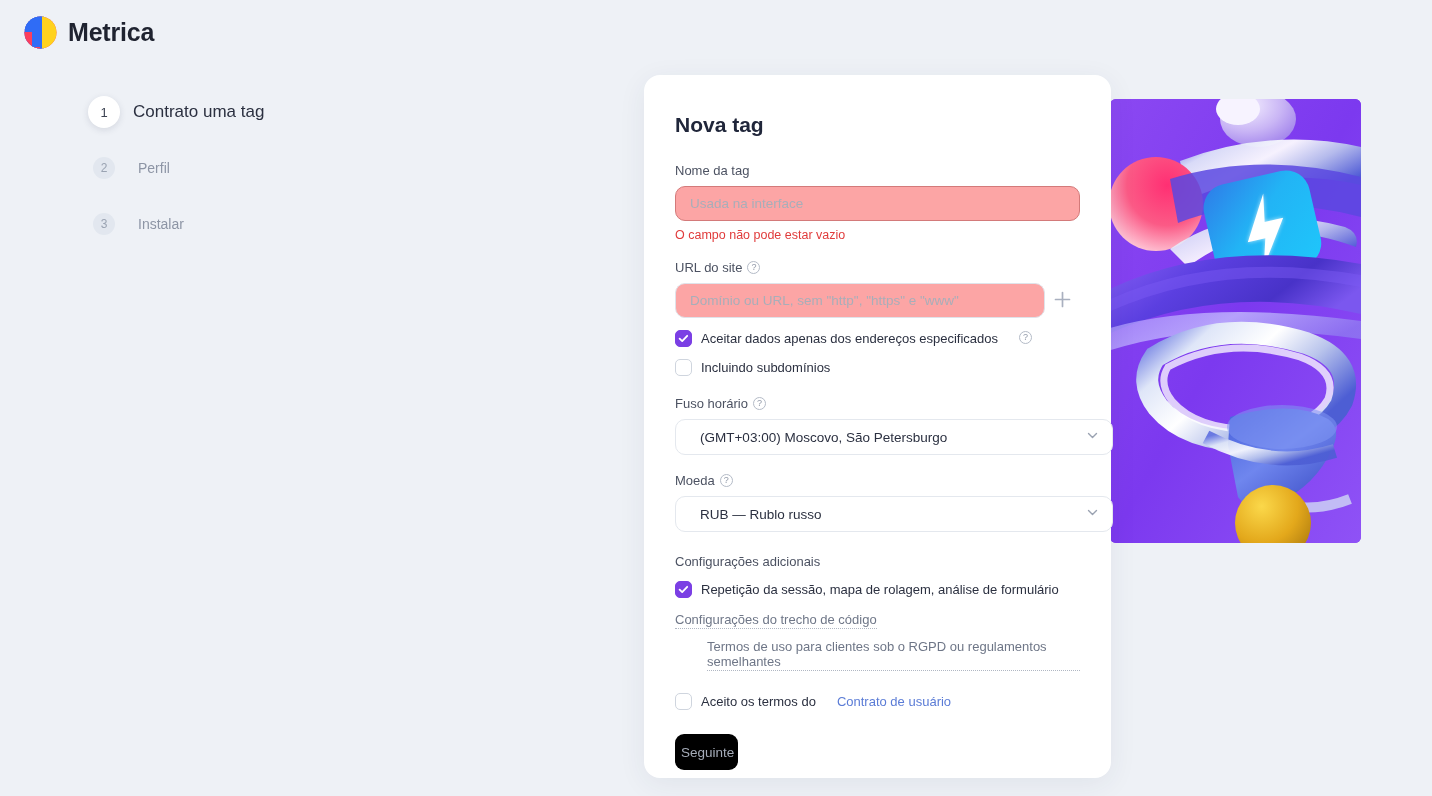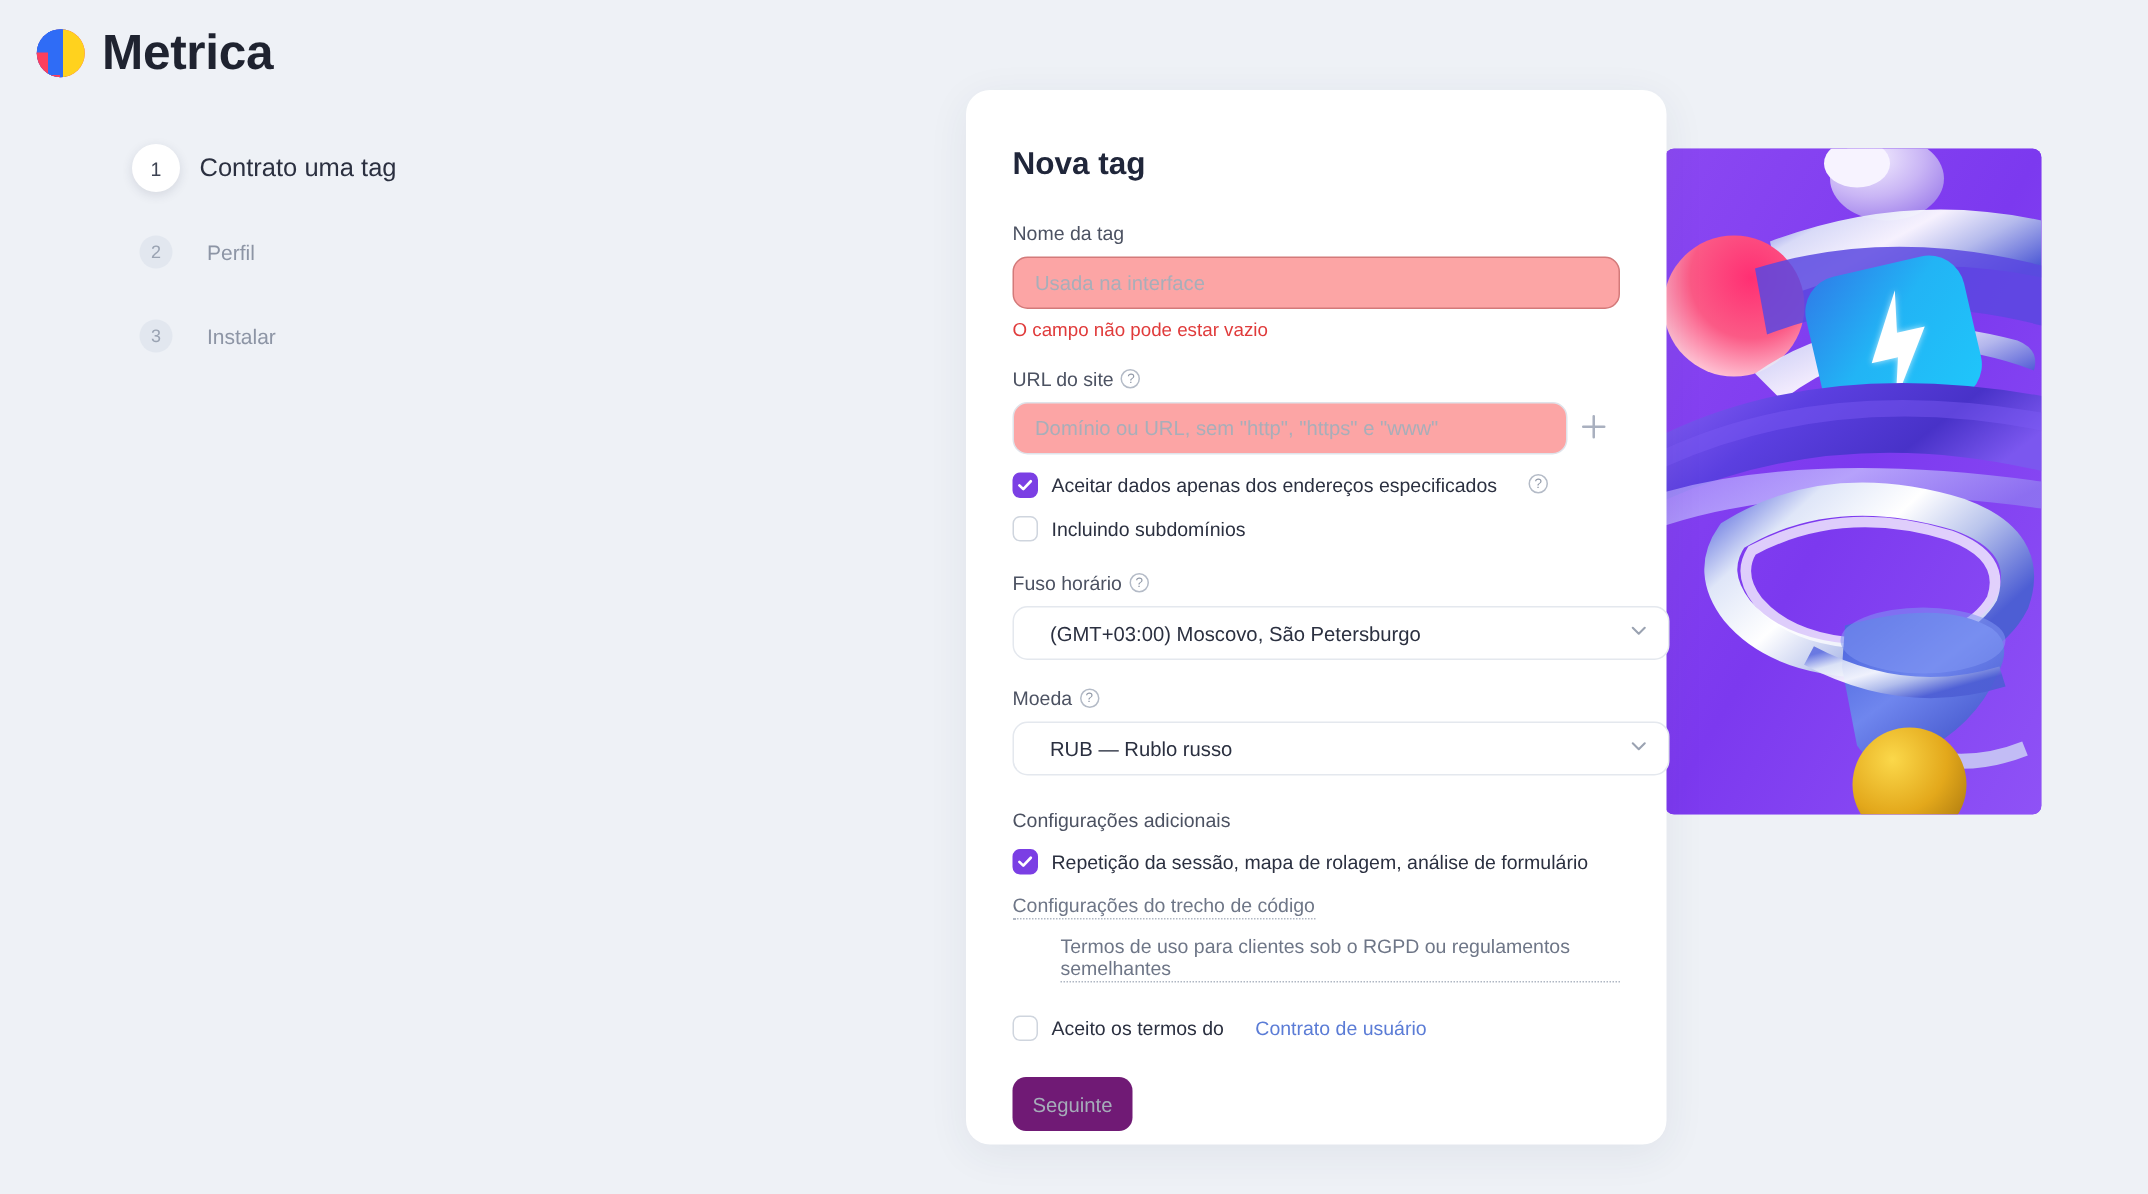--- a/index.html
+++ b/index.html
@@ -12,21 +12,21 @@
   }
   .page { position: relative; width: 1432px; height: 796px; background: #eef1f6; }
 
   
   .brand {
     position: absolute; left: 24px; top: 16px;
     display: flex; align-items: center; gap: 11px;
   }
   .logo-mark { width: 33px; height: 33px; position: relative; }
   .brand-name {
-    font-size: 33px; font-weight: bold; color: #1f2330; letter-spacing: -0.2px;
+    font-size: 25px; font-weight: bold; color: #1f2330; letter-spacing: -0.2px;
   }
 
   
   .steps { position: absolute; left: 88px; top: 92px; width: 420px; }
   .step { display: flex; align-items: center; height: 40px; margin-bottom: 16px; }
   .step-badge {
     width: 22px; height: 22px; border-radius: 50%;
     background: #e2e7ef; color: #9aa3b2;
     font-size: 12px; display: flex; align-items: center; justify-content: center;
     margin-left: 5px; margin-right: 5px; flex: 0 0 auto;
@@ -43,21 +43,21 @@
   .hero-art {
     position: absolute; left: 1110px; top: 99px;
     width: 251px; height: 444px; border-radius: 6px;
     overflow: hidden;
     background: linear-gradient(160deg,#8a45f0 0%, #7c3af0 45%, #8b4cf5 100%);
   }
   .hero-art svg { display: block; width: 251px; height: 444px; }
 
   
   .card {
-    position: absolute; left: 644px; top: 60px;
+    position: absolute; left: 644px; top: 75px;
     width: 467px; height: 703px;
     background: #ffffff; border-radius: 16px;
     box-shadow: 0 6px 28px rgba(40,55,90,0.07);
     padding: 30px 31px 0 31px;
   }
   .card-title { font-size: 21px; font-weight: bold; color: #20263a; margin: 8px 0 26px 0; }
 
   .field-label {
     font-size: 13px; color: #4c5262; margin-bottom: 8px;
     display: flex; align-items: center; gap: 5px;
@@ -110,22 +110,22 @@
   .section-head { font-size: 13px; color: #4c5262; }
 
   .dotted-link {
     display: inline-block; font-size: 13px; color: #6e7687;
     border-bottom: 1px dotted #b0b7c3; cursor: pointer; text-decoration: none;
     padding-bottom: 1px;
   }
   .inline-link { color: #5b7cd6; text-decoration: none; cursor: pointer; }
 
   .next-btn {
-    width: 80px; height: 36px; border-radius: 9px; border: none;
-    background: #701a75; color: #a5acb9; font-size: 13.5px;
+    width: 63px; height: 36px; border-radius: 9px; border: none;
+    background: #000000; color: #a5acb9; font-size: 13.5px;
     font-family: "Liberation Sans", sans-serif; cursor: default;
   }
   .mt18 { margin-top: 18px; }
   .mt20 { margin-top: 20px; }
   .mt22 { margin-top: 22px; }
   .mt10 { margin-top: 10px; margin-left: 32px; }
   .mt12 { margin-top: 12px; }
 </style>
 </head>
 <body>

